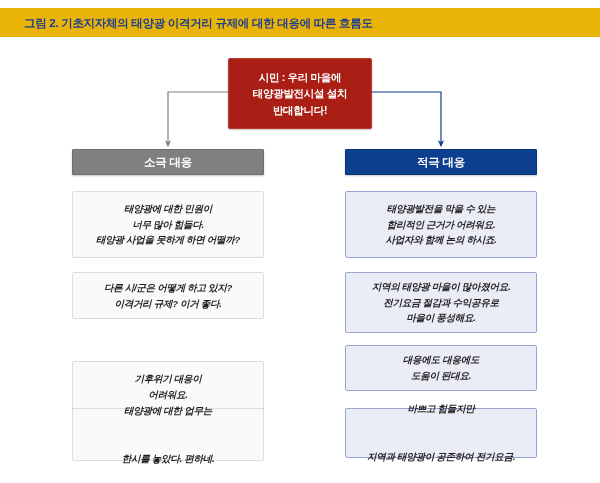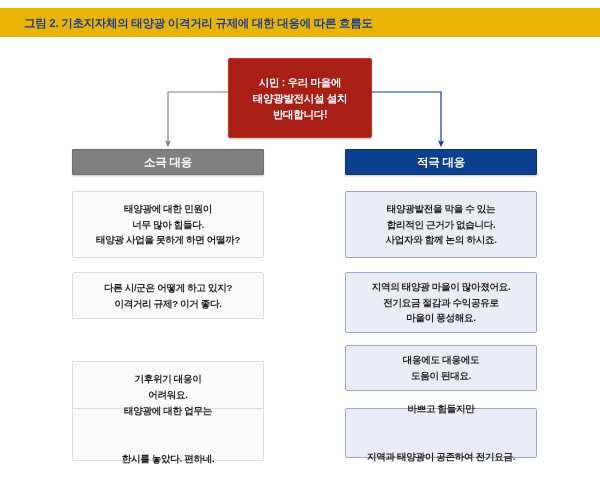--- a/index.html
+++ b/index.html
@@ -41,21 +41,21 @@
     letter-spacing: -0.3px;
     white-space: nowrap;
   }
 
   
   .root-node {
     position: absolute;
     left: 228px;
     top: 58px;
     width: 144px;
-    height: 80px;
+    height: 71px;
     background: #a91f16;
     border: 1px solid #c0392b;
     border-radius: 2px;
     box-sizing: border-box;
     display: flex;
     flex-direction: column;
     align-items: center;
     justify-content: center;
     color: #ffffff;
     font-size: 10.5px;
@@ -116,20 +116,21 @@
     align-items: center;
     justify-content: center;
     text-align: center;
     font-size: 9.6px;
     font-weight: bold;
     line-height: 1.62;
     letter-spacing: -0.35px;
     color: #231f20;
     border-radius: 2px;
     padding: 3px 6px;
+    font-style: italic;
   }
   .msg-box.passive {
     left: 72px;
     width: 192px;
     background: #fafafa;
     border: 1px solid #dcdcdc;
   }
   .msg-box.active {
     left: 345px;
     width: 192px;
@@ -195,21 +196,21 @@
     <span class="msg-line">기후위기 대응이</span>
     <span class="msg-line">어려워요.</span>
   </div>
   <div class="msg-box passive r3">
     <span class="msg-line">태양광에 대한 업무는</span>
     <span class="msg-line">한시를 놓았다. 편하네.</span>
   </div>
 
   <div class="msg-box active r0">
     <span class="msg-line">태양광발전을 막을 수 있는</span>
-    <span class="msg-line">합리적인 근거가 없습니다.</span>
+    <span class="msg-line">합리적인 근거가 어려워요.</span>
     <span class="msg-line">사업자와 함께 논의 하시죠.</span>
   </div>
   <div class="msg-box active r1">
     <span class="msg-line">지역의 태양광 마을이 많아졌어요.</span>
     <span class="msg-line">전기요금 절감과 수익공유로</span>
     <span class="msg-line">마을이 풍성해요.</span>
   </div>
   <div class="msg-box active r2">
     <span class="msg-line">대응에도 대응에도</span>
     <span class="msg-line">도움이 된대요.</span>

